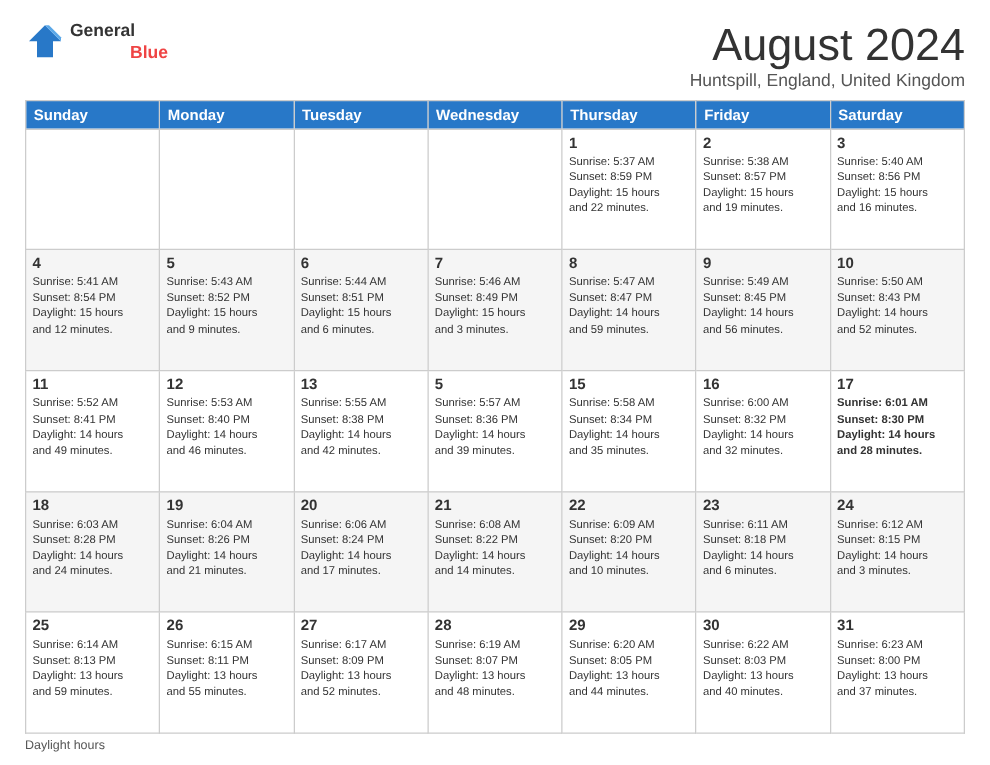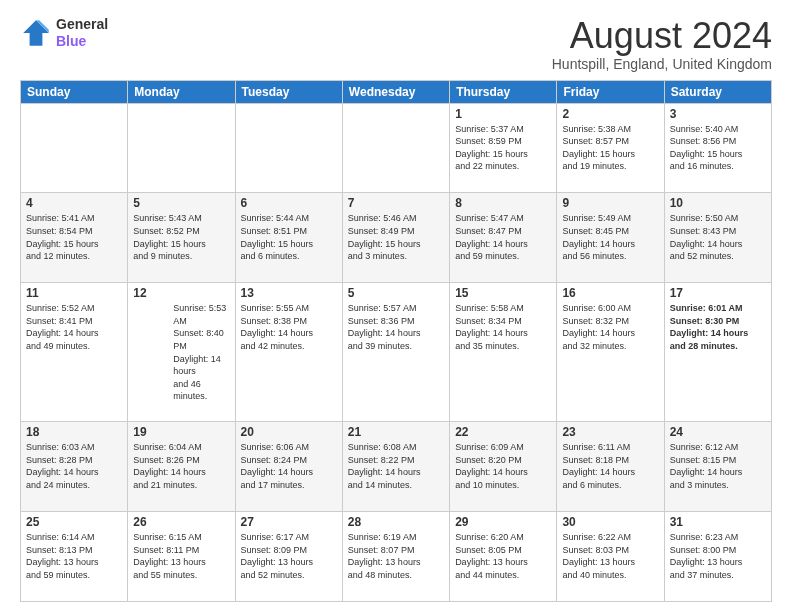--- a/index.html
+++ b/index.html
@@ -27,21 +27,21 @@
       display: flex;
       align-items: center;
       gap: 4px;
     }
     .logo-text {
       font-size: 14px;
       font-weight: bold;
       line-height: 1.2;
     }
     .logo-text .general { color: #333; }
-    .logo-text .blue { color: #8b5cf6; }
+    .logo-text .blue { color: #ef4444; margin-left: 48px; }
     .logo-icon {
       width: 32px;
       height: 32px;
     }
     .title-section {
       text-align: right;
     }
     .month-year {
       font-size: 36px;
       font-weight: normal;
@@ -218,21 +218,21 @@
         <tr>
           <td style="background: rgb(255, 255, 255);">
             <span class="day-num">11</span>
             <div class="day-info" style="white-space: pre-line;">Sunrise: 5:52 AM
 Sunset: 8:41 PM
 Daylight: 14 hours
 and 49 minutes.</div>
           </td>
           <td style="background: rgb(255, 255, 255);">
             <span class="day-num">12</span>
-            <div class="day-info" style="white-space: pre-line; margin-left: 40px;">Sunrise: 5:53 AM
+            <div class="day-info" style="white-space: pre-line;">Sunrise: 5:53 AM
 Sunset: 8:40 PM
 Daylight: 14 hours
 and 46 minutes.</div>
           </td>
           <td style="background: rgb(255, 255, 255);">
             <span class="day-num">13</span>
             <div class="day-info" style="white-space: pre-line;">Sunrise: 5:55 AM
 Sunset: 8:38 PM
 Daylight: 14 hours
 and 42 minutes.</div>
@@ -364,13 +364,16 @@
             <span class="day-num">31</span>
             <div class="day-info" style="white-space: pre-line;">Sunrise: 6:23 AM
 Sunset: 8:00 PM
 Daylight: 13 hours
 and 37 minutes.</div>
           </td>
         </tr>
       </tbody>
   </table>
 
+  <div class="footer">
+    <span>Daylight hours</span>
+  </div>
 </div>
 
 </body></html>

